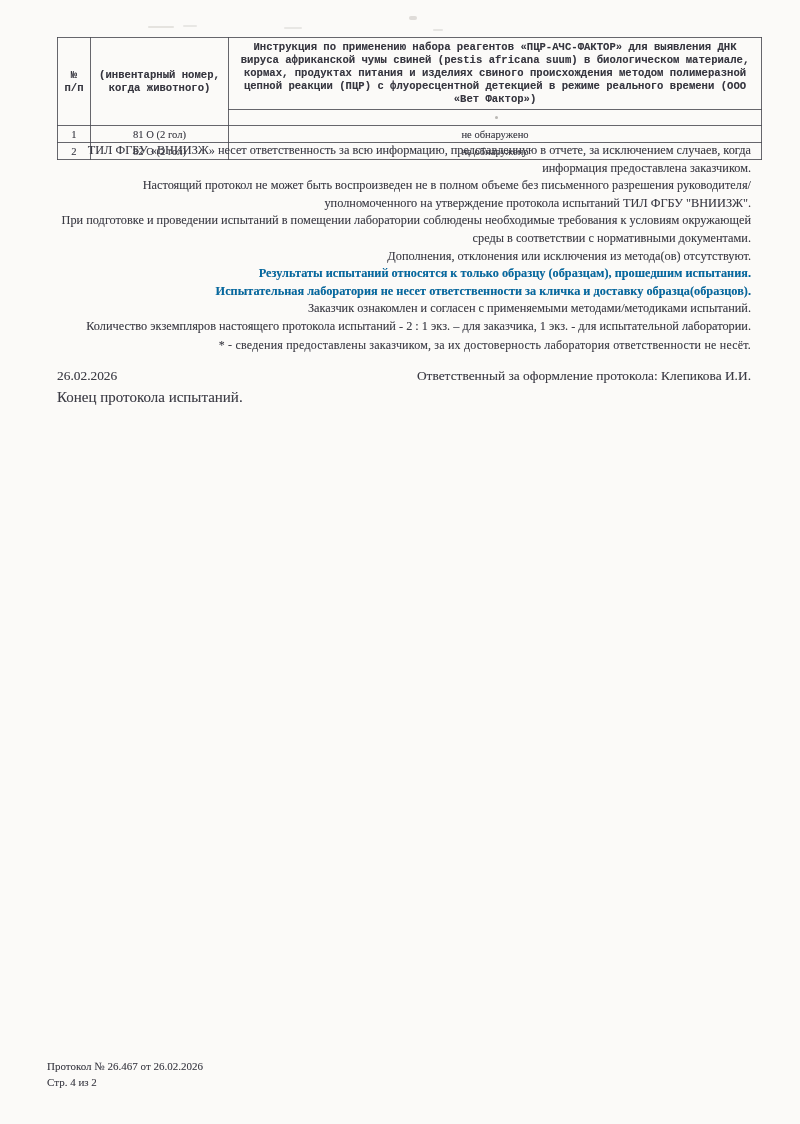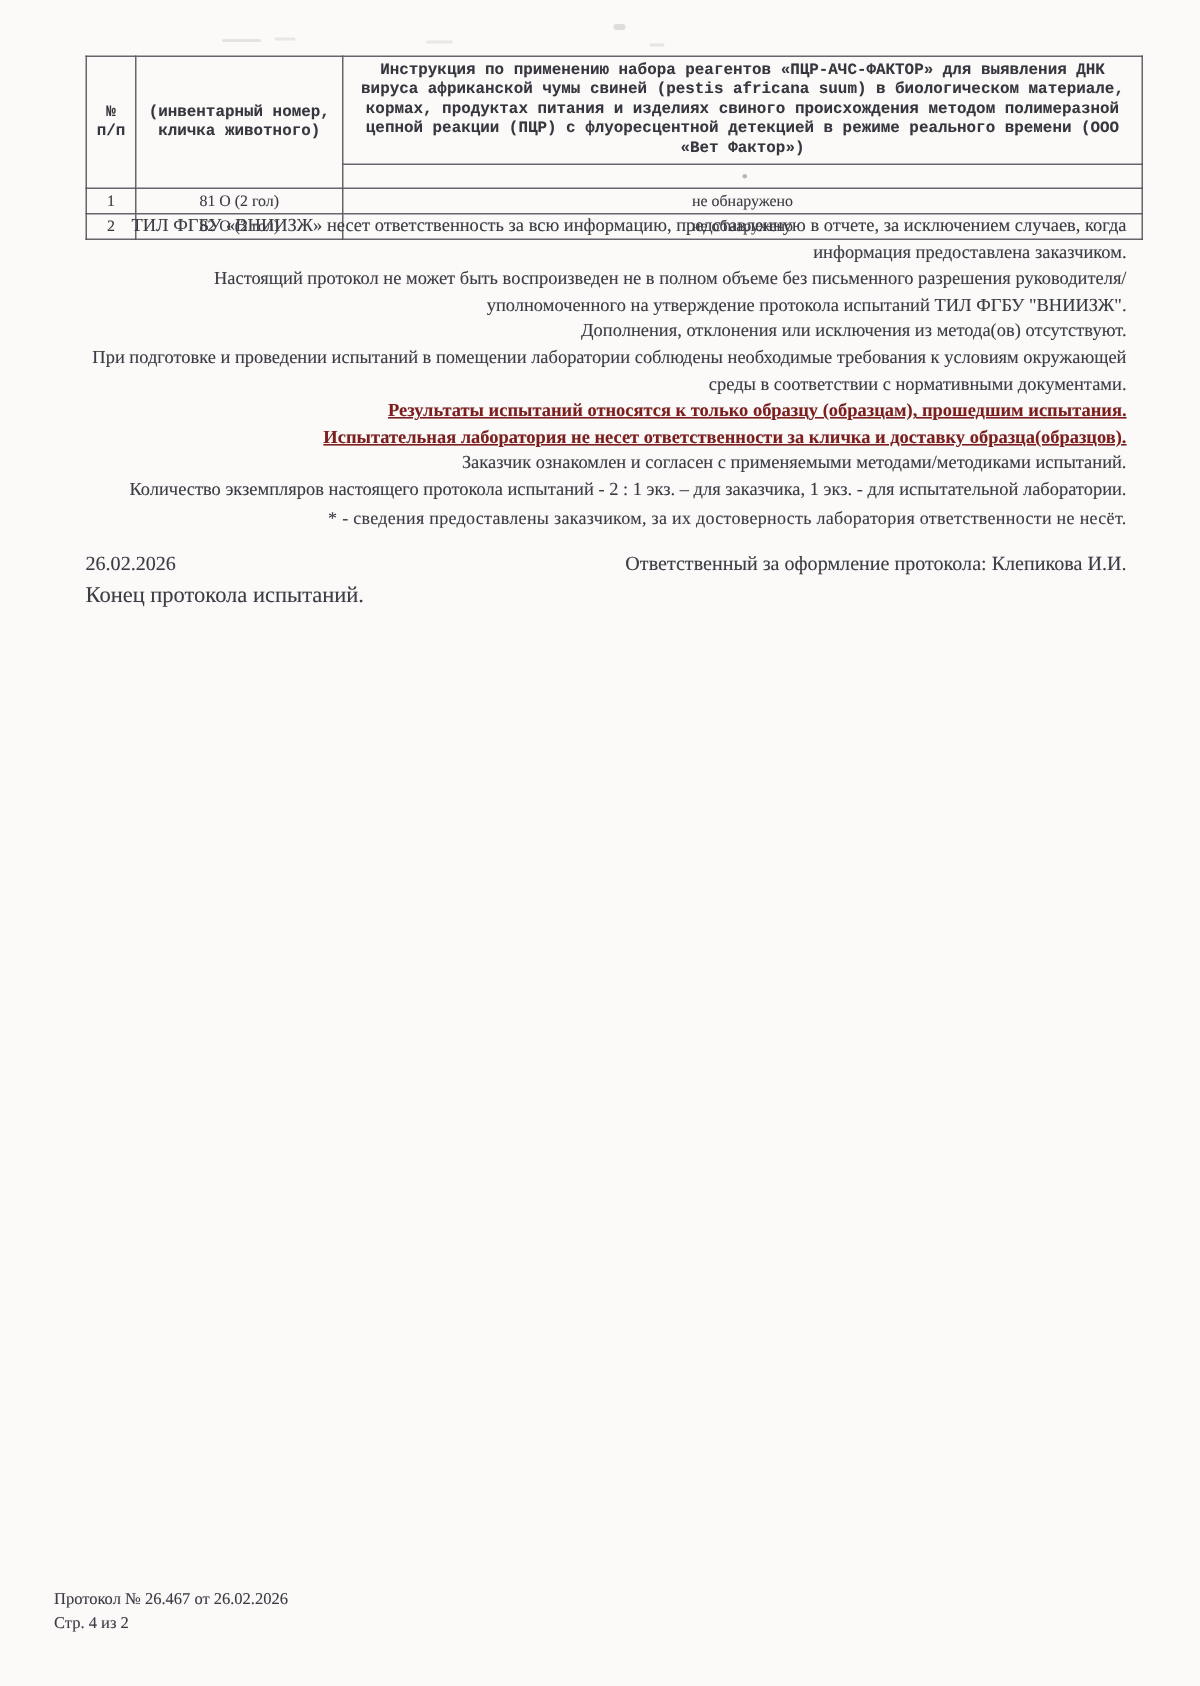--- a/index.html
+++ b/index.html
@@ -42,34 +42,34 @@
     width:3px; height:3px; border-radius:50%;
     background:#8d8a86; opacity:.6;
   }
 
   
   .paras {
     position:absolute; left:57px; top:142px; width:694px;
     font-size:12.3px; line-height:17.6px;text-align:right;
   }
   .paras p { margin:0; }
-  .paras p.bold { font-weight:bold; color:#7f1d1d;text-decoration:underline; }
+  .paras p.bold { font-weight:bold; color:#0369a1; }
   .paras p.note { font-size:12px; line-height:18.5px; letter-spacing:.2px; }
 
   
   .signoff {
     position:absolute; left:57px; top:366px; width:694px;
     font-size:13.4px; line-height:20px;
   }
   .signoff-row { display:flex; justify-content:space-between; align-items:baseline; }
   .end-line { font-size:15px; margin-top:1px; }
 
   
   .footer {
-    position:absolute; left:36px; top:1058px; width:717px;
+    position:absolute; left:47px; top:1058px; width:717px;
     font-size:11px; line-height:16px;font-family:Liberation Serif, serif;
   }
   .footer-row { display:flex; justify-content:space-between; align-items:baseline; }
 
   
   .art { position:absolute; background:#96918a; border-radius:2px; }
   .art-1 { left:409px; top:16px;  width:8px;  height:4px; opacity:.28; }
   .art-2 { left:148px; top:26px;  width:26px; height:2px; opacity:.22; }
   .art-3 { left:183px; top:25px;  width:14px; height:2px; opacity:.18; }
   .art-4 { left:284px; top:27px;  width:18px; height:2px; opacity:.18; }
@@ -88,21 +88,21 @@
 
   <table class="results">
     <colgroup>
       <col style="width:33px">
       <col style="width:138px">
       <col>
     </colgroup>
     <tbody>
       <tr class="hdr-row">
         <td class="hdr" rowspan="2">№ п/п</td>
-        <td class="hdr" rowspan="2">(инвентарный номер, кличка животного)</td>
+        <td class="hdr" rowspan="2">(инвентарный номер, когда животного)</td>
         <td class="hdr method-hdr">Инструкция по применению набора реагентов «ПЦР-АЧС-ФАКТОР» для выявления ДНК вируса африканской чумы свиней (pestis africana suum) в биологическом материале, кормах, продуктах питания и изделиях свиного происхождения методом полимеразной цепной реакции (ПЦР) с флуоресцентной детекцией в режиме реального времени (ООО «Вет Фактор»)</td>
       </tr>
       <tr class="sub-row">
         <td class="sub-cell">
           <span class="sub-dot"></span>
         </td>
       </tr>
       <tr class="data-row">
         <td>1</td>
         <td>81 О (2 гол)</td>
@@ -112,22 +112,22 @@
         <td>2</td>
         <td>82 О (2 гол)</td>
         <td>не обнаружено</td>
       </tr>
     </tbody>
   </table>
 
   <div class="paras">
     <p>ТИЛ ФГБУ «ВНИИЗЖ» несет ответственность за всю информацию, представленную в отчете, за исключением случаев, когда информация предоставлена заказчиком.</p>
     <p>Настоящий протокол не может быть воспроизведен не в полном объеме без письменного разрешения руководителя/ уполномоченного на утверждение протокола испытаний ТИЛ ФГБУ "ВНИИЗЖ".</p>
+    <p>При подготовке и проведении испытаний  в помещении лаборатории  соблюдены необходимые требования к условиям окружающей среды в соответствии с нормативными документами.</p>
     <p>Дополнения, отклонения или исключения из метода(ов) отсутствуют.</p>
-    <p>При подготовке и проведении испытаний  в помещении лаборатории  соблюдены необходимые требования к условиям окружающей среды в соответствии с нормативными документами.</p>
     <p class="bold">Результаты испытаний относятся к только образцу (образцам), прошедшим испытания.</p>
     <p class="bold">Испытательная лаборатория не несет ответственности за кличка и доставку образца(образцов).</p>
     <p>Заказчик ознакомлен и согласен с применяемыми методами/методиками испытаний.</p>
     <p>Количество экземпляров настоящего протокола  испытаний - 2 : 1 экз.  – для заказчика,  1 экз. -  для испытательной лаборатории.</p>
     <p class="note">* - сведения предоставлены заказчиком, за их достоверность лаборатория ответственности не несёт.</p>
   </div>
 
   <div class="signoff">
     <div class="signoff-row">
       <span>26.02.2026</span>

